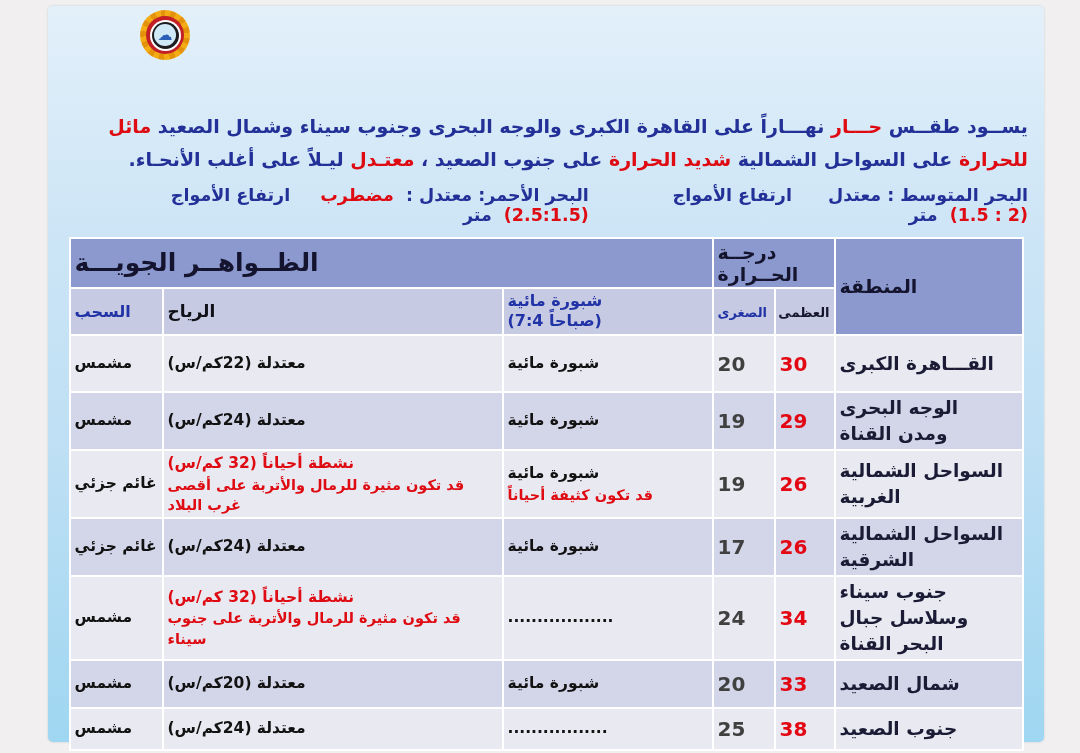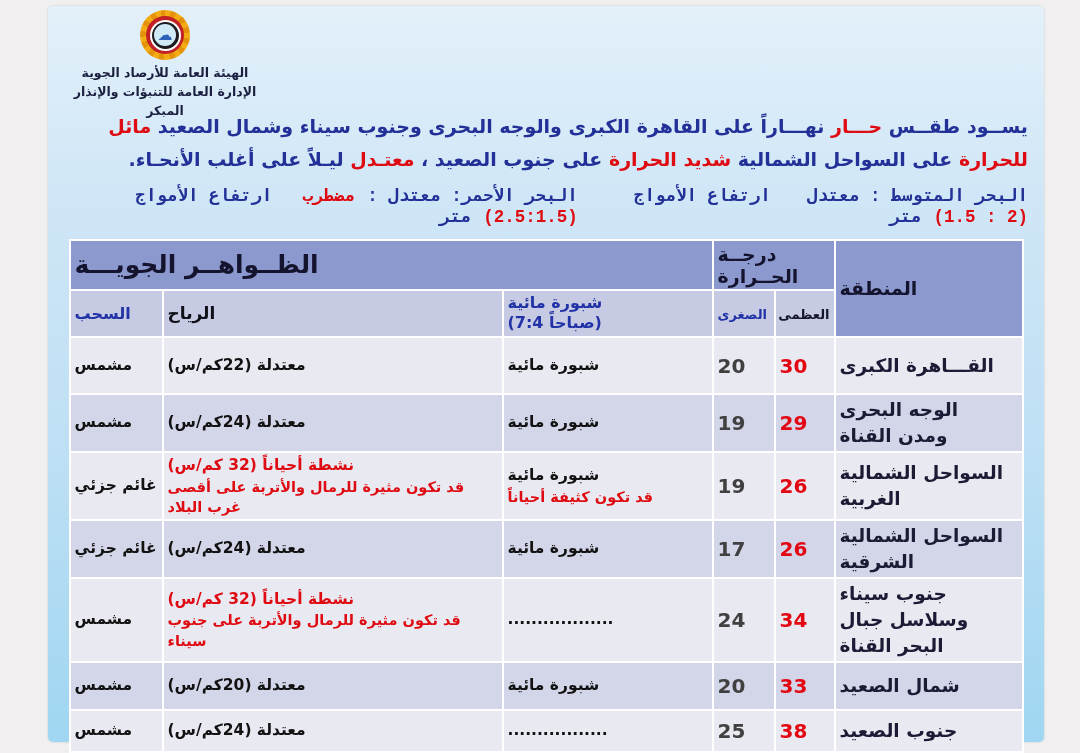--- a/index.html
+++ b/index.html
@@ -33,21 +33,21 @@
 
   
   .synopsis { padding:4px 16px 0 16px; text-align:right; font-size:19px; font-weight:bold;
               line-height:1.75; }
   .navy { color:#223097; }
   .red  { color:#df0b12; }
 
   
   .sea { display:flex; justify-content:space-between; padding:8px 16px 0 40px;
          font-size:17.5px; font-weight:bold; }
-  .sea .grp span { margin-left:6px;font-family:Liberation Mono, monospace; }
+  .sea .grp span { margin-left:6px; }
   .ltrnum { direction:ltr; unicode-bidi:isolate; display:inline-block; }
 
   
   table { border-collapse:collapse; margin:12px auto 0 auto; width:953px; table-layout:fixed; }
   col.c-region{width:188px} col.c-max{width:60px} col.c-min{width:62px}
   col.c-mist{width:210px} col.c-wind{width:340px} col.c-clouds{width:93px}
   th,td { border:2.5px solid #ffffff; text-align:left; vertical-align:middle; padding:2px 4px; }
   .hdark { background:#8c99cf; color:#14142e; }
   th.big { font-size:25px; font-weight:bold; }
   th.med { font-size:19px; font-weight:bold; }
@@ -86,24 +86,20 @@
     <div class="hdr">
       <div class="brand">
         <div class="logo">
           <div class="r1">
             <div class="r2">
               <div class="r3">
                 <div class="r4">☁</div>
               </div>
             </div>
           </div>
-        </div>
-        <div class="brand-text">
-          <div>الهيئة العامة للأرصاد الجوية</div>
-          <div>الإدارة العامة للتنبؤات والإنذار المبكر</div>
         </div>
       </div>
     </div>
 
     <div class="synopsis"><span class="navy">يســود طقــس </span><span class="red">حـــار </span><span class="navy">نهـــاراً على القاهرة الكبرى والوجه البحرى وجنوب سيناء وشمال الصعيد </span><span class="red">مائل للحرارة </span><span class="navy">على السواحل الشمالية </span><span class="red">شديد الحرارة </span><span class="navy">على جنوب الصعيد ، </span><span class="red">معتـدل </span><span class="navy">ليـلاً على أغلب الأنحـاء.</span></div>
 
     <div class="sea">
       <div class="grp">
         <span class="navy">البحر المتوسط : معتدل</span>
         <span class="navy" style="margin-right:24px">ارتفاع الأمواج</span>

